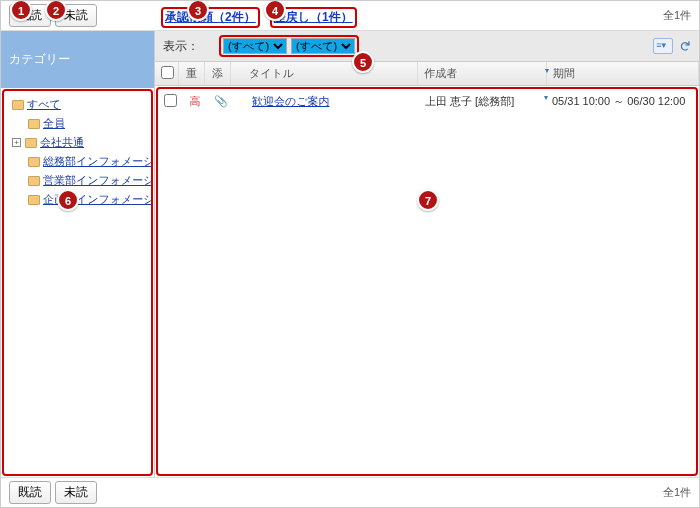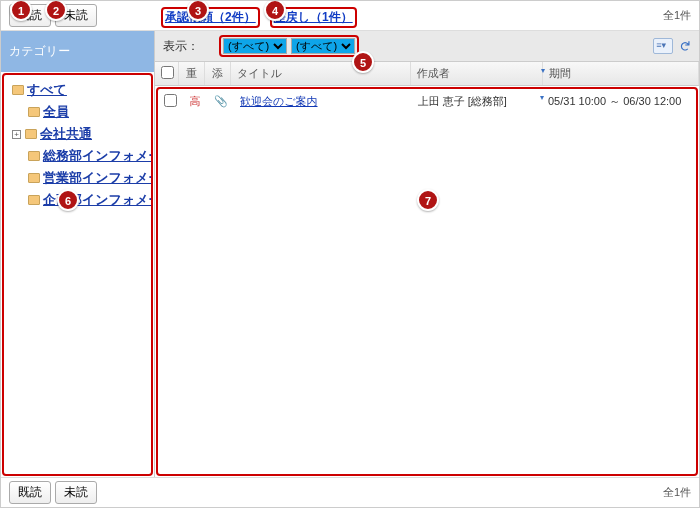--- a/index.html
+++ b/index.html
@@ -5,41 +5,41 @@
   * { box-sizing: border-box; margin: 0; padding: 0; }
   body { font-family: "Meiryo", "Hiragino Sans", sans-serif; font-size: 12px; color: #333; background: #fff; }
   .wrap { width: 700px; height: 508px; position: relative; border: 1px solid #ccc; overflow: hidden; }
   .topbar { height: 30px; display: flex; align-items: center; padding: 0 8px; border-bottom: 1px solid #ddd; position: relative; }
   .btn { background: linear-gradient(#fff,#eee); border: 1px solid #aaa; border-radius: 3px; padding: 2px 8px; font-size: 12px; cursor: pointer; margin-right: 4px; }
   .topbar .links { position: absolute; left: 160px; top: 6px; display: flex; gap: 10px; }
   .topbar .links a { color: #113cc4; text-decoration: underline; font-weight: bold; font-size: 12px; }
   .topbar .count { margin-left: auto; font-size: 11px; color: #555; }
   .body { display: flex; height: 446px; }
   .sidebar { width: 154px; border-right: 1px solid #ccc; display: flex; flex-direction: column; }
-  .sidebar-header { background: #8fb7e4; color: #fff; font-size: 12px; padding: 12px 8px; }
+  .sidebar-header { background: #8fb7e4; color: #fff; font-size: 12px; padding: 20px 8px; }
   .tree { flex: 1; overflow: auto; padding: 4px 0; border: 2px solid #c00; border-top: 2px solid #c00; margin: 1px; border-radius: 4px; }
   .tree-item { display: flex; align-items: center; padding: 2px 4px 2px 8px; gap: 3px; white-space: nowrap; }
   .tree-item.indent { padding-left: 24px; }
-  .tree-item a { color: #1b3da8; text-decoration: underline; font-size: 13px; font-weight: bold; }
+  .tree-item a { color: #1b3da8; text-decoration: underline; font-size: 11px; }
   .tree-item .plus { width: 9px; height: 9px; border: 1px solid #888; font-size: 8px; line-height: 7px; text-align: center; margin-right: 1px; color: #555; }
   .tree-item .ficon { display: inline-block; width: 12px; height: 10px; background: #f5c77a; border: 1px solid #c9a35a; border-radius: 1px; flex-shrink: 0; }
   .main { flex: 1; display: flex; flex-direction: column; }
   .filter-bar { background: #e9e9e9; border-bottom: 1px solid #ccc; padding: 4px 8px; display: flex; align-items: center; gap: 20px; position: relative; }
   .filter-bar select { font-size: 11px; border: 1px solid #aaa; background: #0ea5e9; }
   .filter-group { border: 2px solid #c00; border-radius: 4px; padding: 1px 2px; display: flex; gap: 4px; align-items: center; }
   .filter-bar .right-icons { margin-left: auto; display: flex; gap: 6px; align-items: center; }
   .dot-menu { width: 20px; height: 16px; border: 1px solid #9fb8d8; background: #eaf1fb; border-radius: 2px; position: relative; }
   .dot-menu::after { content: "≡▾"; font-size: 9px; color: #4b75b6; position: absolute; top: 1px; left: 2px; }
   .refresh-ico { font-size: 14px; color: #3b72c4; cursor: pointer; transform: rotate(90deg); }
   .thead { display: flex; background: linear-gradient(#f8f8f8,#e7e7e7); border-bottom: 1px solid #ccc; font-size: 11px; color: #555; }
   .thead > div { padding: 4px 6px; border-right: 1px solid #ddd; }
   .col-chk { width: 24px; text-align: center; }
   .col-imp { width: 26px; text-align: center; }
   .col-att { width: 26px; text-align: center; }
-  .col-title { flex: 1.4; }
+  .col-title { flex: 1.4; margin-left: 12px; }
   .col-author { flex: 1; }
   .col-period { flex: 1.2; position: relative; }
   .col-period::before { content:"▾"; font-size: 8px; color:#3b72c4; position: absolute; left: -2px; top: 4px; }
   .tbody { flex: 1; overflow: auto; border: 2px solid #c00; border-radius: 4px; margin: 1px; }
   .trow { display: flex; align-items: center; font-size: 11px; }
   .trow > div { padding: 5px 6px; }
   .trow .col-title a { color: #1239b5; text-decoration: underline; }
   .high { color: #c33; }
   .clip { color: #5b7bbd; }
   .bottombar { height: 30px; display: flex; align-items: center; padding: 0 8px; border-top: 1px solid #ddd; }

